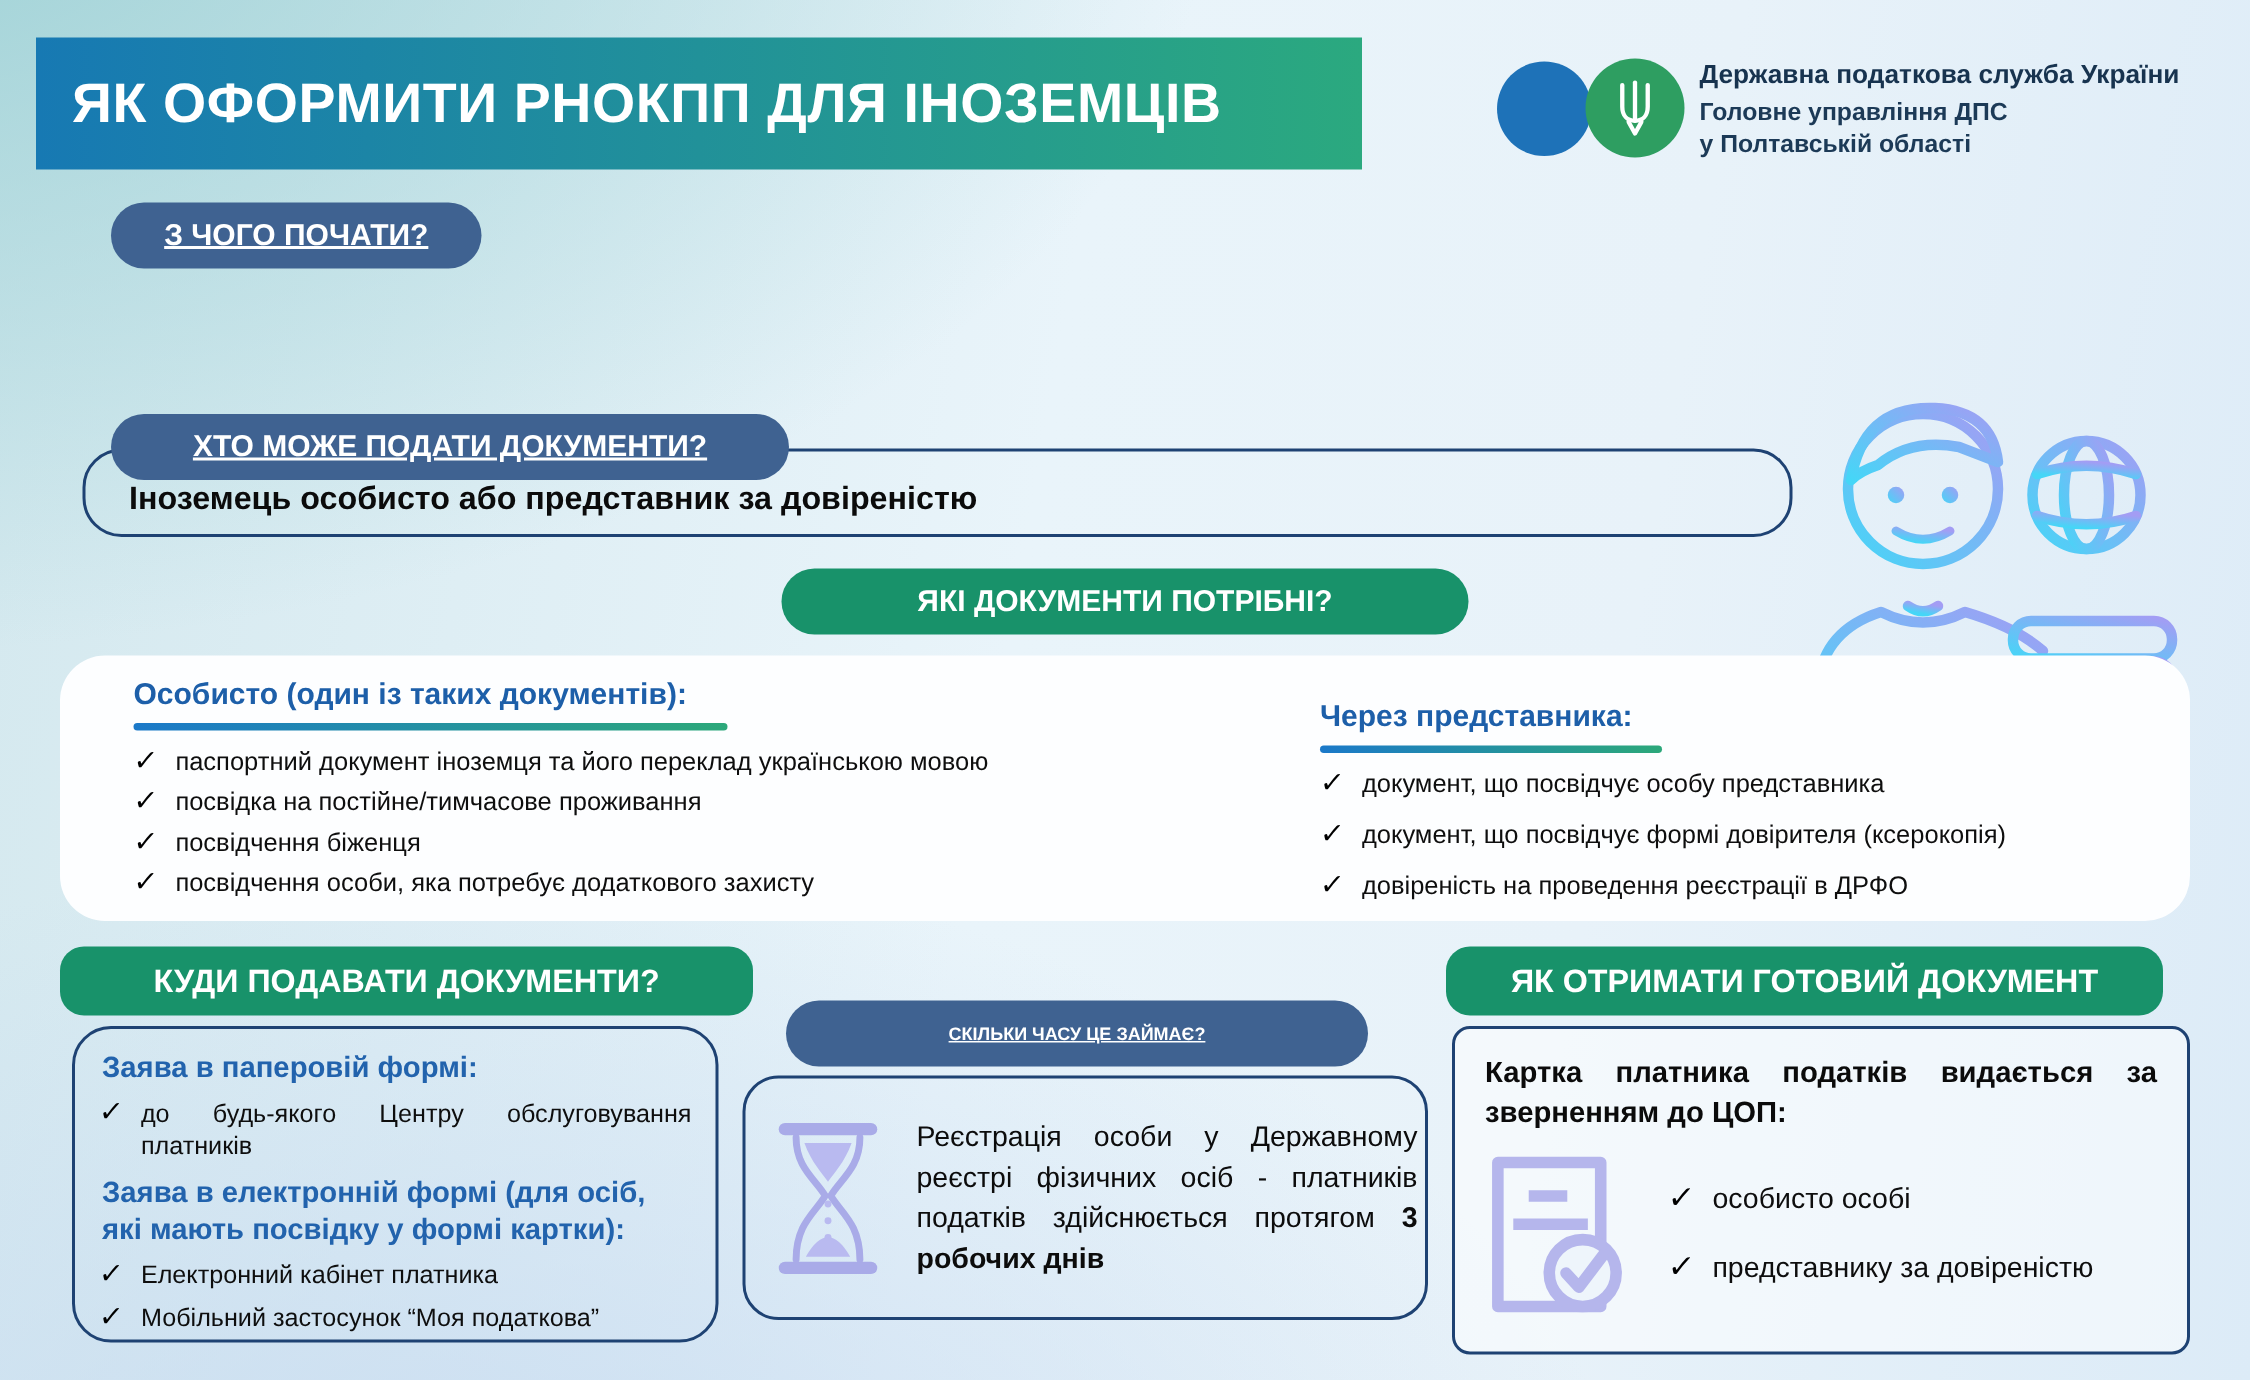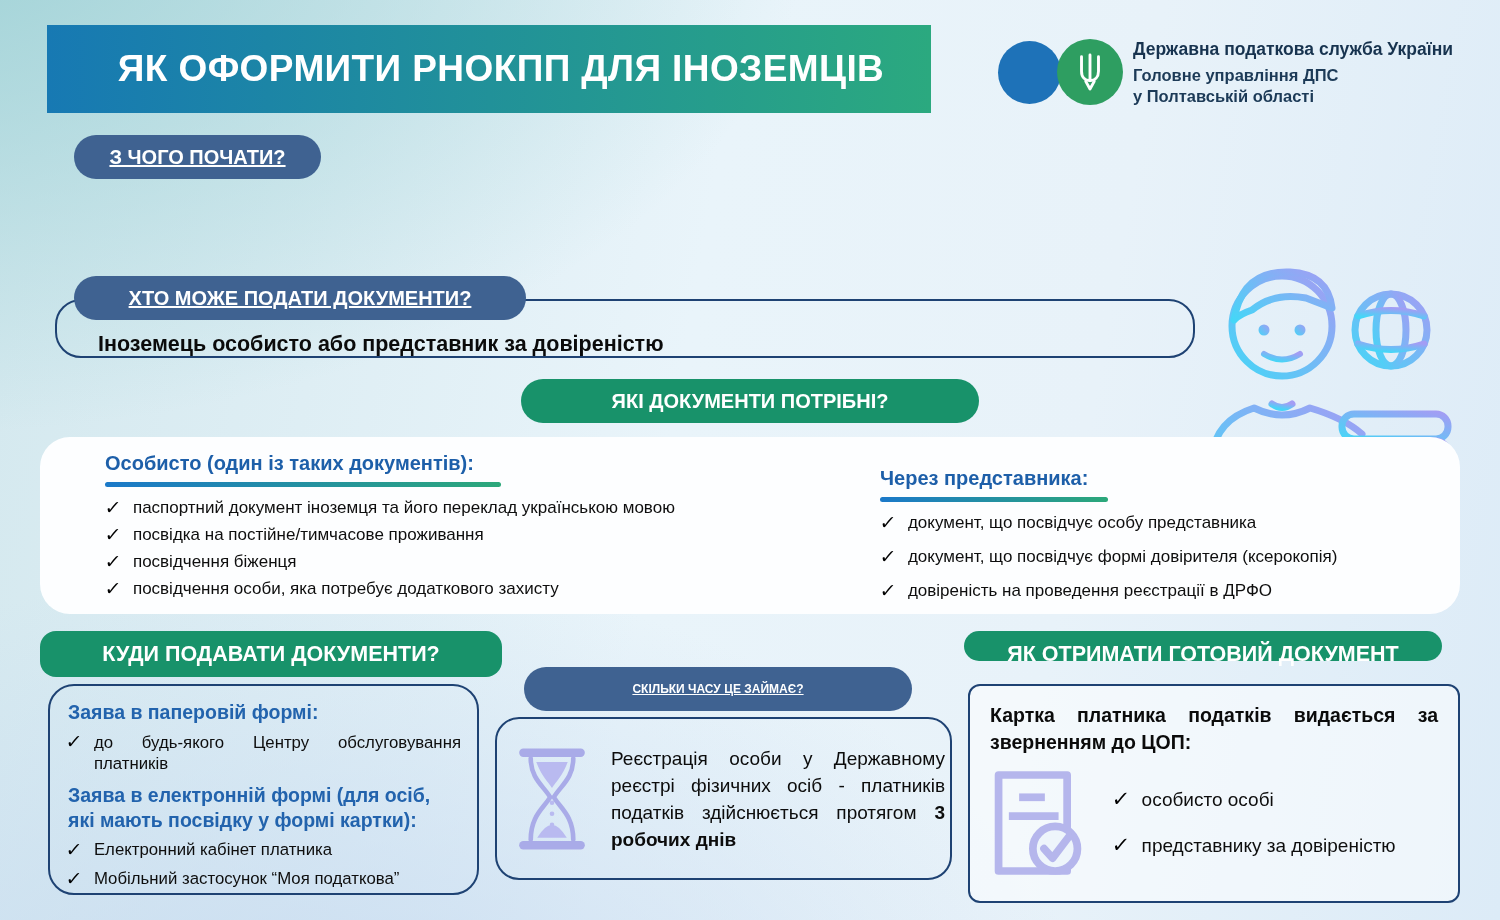--- a/index.html
+++ b/index.html
@@ -7,67 +7,67 @@
     position:relative;width:1500px;height:920px;overflow:hidden;
     font-family:"Liberation Sans","DejaVu Sans",sans-serif;
     background:
       radial-gradient(130% 120% at -6% -8%, #9fd2d6 0%, rgba(159,210,214,0) 46%),
       radial-gradient(120% 130% at 20% 120%, #c6daf0 0%, rgba(198,218,240,0) 45%),
       linear-gradient(100deg,#d3e8ee 0%,#e9f4fa 45%,#e8f2f9 70%,#dcebf7 100%);
   }
   .abs{position:absolute;}
   
   .banner{
-    left:47px;top:25px;width:884px;height:88px;
+    left:24px;top:25px;width:884px;height:88px;
     background:linear-gradient(90deg,#1779b3 0%,#2ba97f 100%);
-    display:flex;align-items:center;padding-left:24px;box-sizing:border-box;justify-content:center;
+    display:flex;align-items:center;padding-left:24px;box-sizing:border-box;
   }
   .banner h1{margin:0;color:#fff;font-size:37px;font-weight:bold;letter-spacing:.4px;white-space:nowrap;}
   .circle{border-radius:50%;}
   .logo-blue{left:998px;top:41px;width:63px;height:63px;background:#1e72b8;}
   .logo-green{left:1057px;top:39px;width:66px;height:66px;background:#2e9e61;display:flex;align-items:center;justify-content:center;}
   .org{left:1133px;top:39px;color:#1c3a57;}
   .org .l1{font-size:17.5px;font-weight:bold;margin-bottom:5px;color:#17334f;}
   .org .l2,.org .l3{font-size:16.5px;font-weight:bold;line-height:21px;}
   
   .obox{border:2.5px solid #1e4273;border-radius:26px;box-sizing:border-box;}
   .badge{height:44px;line-height:44px;border-radius:22px;color:#fff;font-weight:bold;text-align:center;white-space:nowrap;}
   .navy{background:#3f6291;text-decoration:underline;}
   .green{background:#18926a;}
   .box-start{left:55px;top:157px;width:1368px;height:87px;padding:11px 22px 0 14px;}
   .box-start p{margin:0;font-size:21.5px;font-weight:bold;color:#0b0b0b;line-height:31px;text-align:justify;}
   .badge-start{left:74px;top:135px;width:247px;font-size:20px;}
   .box-who{left:55px;top:299px;width:1140px;height:59px;}
-  .box-who p{margin:16px;padding-left:25px;font-size:21.5px;font-weight:bold;color:#0b0b0b;line-height:54px;white-space:nowrap;}
+  .box-who p{margin:4px;padding-left:25px;font-size:21.5px;font-weight:bold;color:#0b0b0b;line-height:54px;white-space:nowrap;}
   .badge-who{left:74px;top:276px;width:452px;font-size:20px;}
   .badge-docs{left:50%;top:379px;transform:translateX(-50%);width:458px;font-size:20px;}
   
   .whitebox{left:40px;top:437px;width:1420px;height:177px;background:#fdfeff;border-radius:30px;}
   .doccol{color:#0e0e0e;}
-  .col-left{left:105px;top:452px;width:740px;}
+  .col-left{left:89px;top:452px;width:740px;}
   .col-right{left:880px;top:467px;width:565px;}
   .doccol h3{margin:0;font-size:20px;font-weight:bold;color:#1d5fa9;}
   .grad-bar{height:5px;border-radius:3px;background:linear-gradient(90deg,#1b79c9,#2ca87a);margin-top:7px;}
   .bar-left{width:396px;}
   .bar-right{width:228px;}
   .chklist{margin-top:11px;}
   .chk-item{display:flex;align-items:flex-start;gap:12px;font-size:17px;color:#0e0e0e;margin-bottom:7px;}
   .col-right .chk-item{margin-bottom:14px;}
   .chk{font-size:19px;line-height:20px;color:#000;transform:skewX(-6deg);}
   
   .badge-where{left:40px;top:631px;width:462px;height:46px;line-height:46px;border-radius:16px;font-size:21.5px;}
   .box-where{left:48px;top:684px;width:431px;height:211px;padding:12px 16px;border-radius:26px;}
   .blue-h{margin:2px 0 7px 2px;font-size:19.5px;font-weight:bold;color:#2263ad;line-height:25px;}
   .box-where .chk-item{font-size:16.8px;margin-bottom:9px;}
   .box-where .just{flex:1;text-align:justify;line-height:21px;}
   .badge-dur{left:524px;top:667px;width:388px;font-size:12px;}
   .box-dur{left:495px;top:717px;width:457px;height:163px;border-radius:24px;display:flex;align-items:center;gap:22px;padding:0 5px 0 18px;}
   .dur-text{margin:0;flex:1;font-size:19px;color:#0c0c0c;line-height:27px;text-align:justify;}
   .dur-text b{font-weight:bold;}
-  .badge-get{left:964px;top:631px;width:478px;height:30px;line-height:46px;border-radius:16px;font-size:21.5px;}
+  .badge-get{left:964px;top:631px;width:478px;height:46px;line-height:46px;border-radius:16px;font-size:21.5px;}
   .box-get{left:968px;top:684px;width:492px;height:219px;border-radius:12px;background:rgba(255,255,255,0.5);padding:16px 20px;}
   .get-intro{margin:0;font-size:19.5px;font-weight:bold;color:#0b0b0b;line-height:27px;text-align:justify;}
   .get-row{display:flex;align-items:center;gap:26px;margin-top:6px;}
   .get-list .chk-item{font-size:19px;margin-bottom:24px;}
   .get-list .chk{font-size:21px;}
   svg{display:block;}
 </style>
 </head>
 <body>
 

